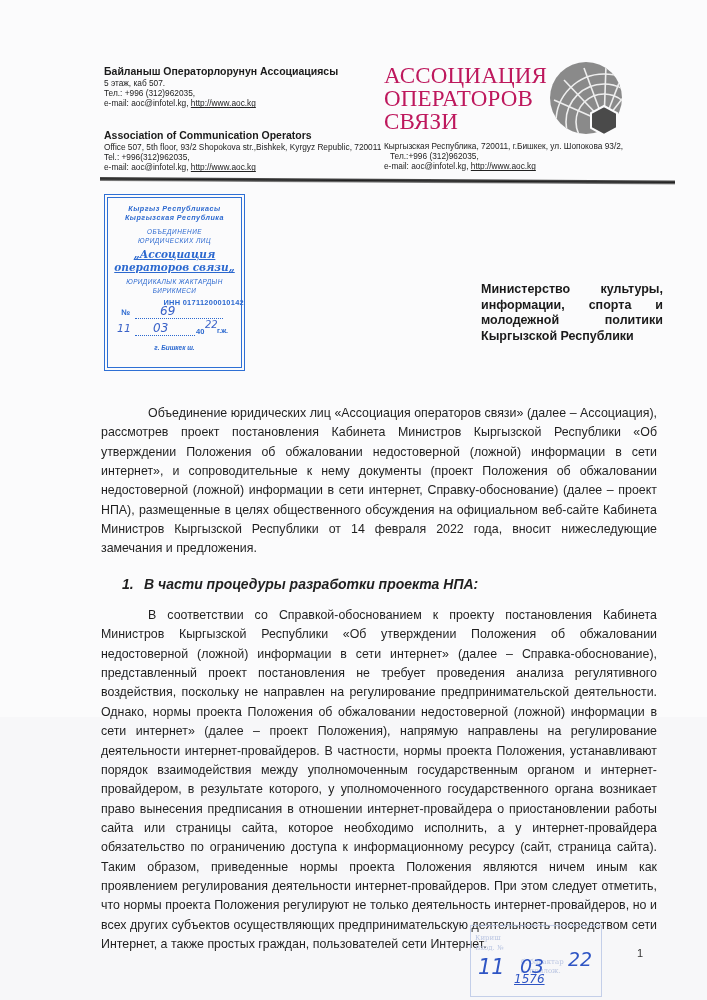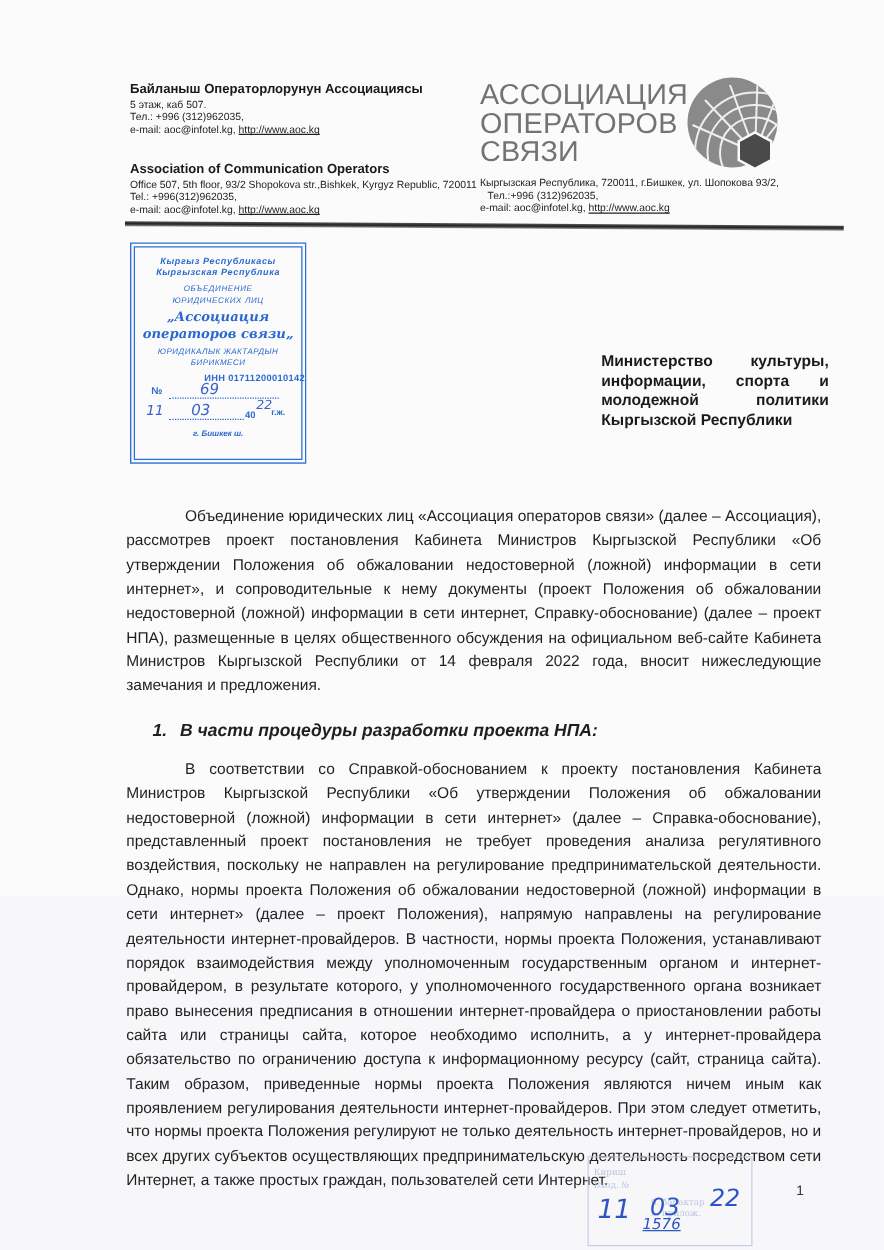--- a/index.html
+++ b/index.html
@@ -9,34 +9,34 @@
     font-family: "Liberation Sans", sans-serif;
   }
   .page { position: absolute; left: 0; top: 0; width: 707px; height: 717px; background: #fbfbfc; }
   
   .lh-left { position: absolute; left: 104px; top: 65px; width: 300px; }
   .lh-title { font-weight: bold; font-size: 10.5px; margin: 0; line-height: 13px; }
   .lh-line { font-size: 8.3px; line-height: 10.2px; margin: 0; color: #222; white-space: nowrap; }
   .lh-line a, .lh-right a, .link { color: #222; text-decoration: underline; }
   .lh-en { position: absolute; left: 104px; top: 129px; width: 300px; }
   
-  .logo-text { position: absolute; left: 384px; top: 64px; font-size: 23px; line-height: 23px; color: #737373; letter-spacing: 0.2px; }
+  .logo-text { position: absolute; left: 384px; top: 64px; font-size: 23px; line-height: 23px; color: #be185d; letter-spacing: 0.2px; font-family: Liberation Serif, serif; }
   .logo-text div { margin: 0; }
   .logo-svg { position: absolute; left: 544px; top: 60px; }
   .lh-right { position: absolute; left: 384px; top: 141px; font-size: 8.3px; line-height: 10.2px; white-space: nowrap; color: #222; }
   .lh-right .ind { padding-left: 6px; }
   .rule { position: absolute; left: 100px; top: 177px; width: 575px; height: 4px;
     background: linear-gradient(to bottom, #555, #222 50%, #999); transform: rotate(0.35deg); transform-origin: left center; }
   
   .stamp { position: absolute; left: 104px; top: 194px; width: 139px; height: 175px;
     border: 1.6px solid #2e6fd4; box-shadow: inset 0 0 0 2px #fbfbfc, inset 0 0 0 3px #2e6fd4;
     color: #2b68cf; text-align: center; font-style: italic; font-weight: bold; }
   .stamp .s1 { font-size: 7.2px; margin-top: 9px; line-height: 9px; letter-spacing: 0.5px; }
   .stamp .s2 { font-size: 6.4px; margin-top: 5px; line-height: 9px; letter-spacing: 0.5px; font-weight: normal; }
-  .stamp .s3 { font-size: 10.5px; line-height: 13px; margin-top: 3px; font-family: "DejaVu Serif", serif; }
+  .stamp .s3 { font-size: 10.5px; line-height: 13px; margin-top: 3px; font-family: "DejaVu Serif", serif; text-decoration: underline; }
   .stamp .s4 { font-size: 6.4px; margin-top: 3px; line-height: 9px; font-weight: normal; letter-spacing: 0.4px; }
   .stamp .inn { font-size: 7.4px; font-style: normal; margin-top: 3px; letter-spacing: 0.3px; text-align: right; }
   .stamp .row { font-size: 8px; text-align: left; padding-left: 16px; margin-top: 1px; position: relative; height: 13px; font-style: normal; }
   .stamp .hand { font-family: "DejaVu Sans", sans-serif; font-weight: normal; font-style: italic; color: #3a62c8; font-size: 12px; position: absolute; text-align: center; }
   .stamp .dots { border-bottom: 1px dotted #2b68cf; position: absolute; }
   .stamp .city { font-size: 6.4px; margin-top: 6px; }
   
   .recipient { position: absolute; left: 481px; top: 282px; width: 182px; font-weight: bold; font-size: 12.5px; line-height: 15.5px; text-align: justify; text-align-last: justify; }
   .recipient .last { text-align-last: left; }
   

